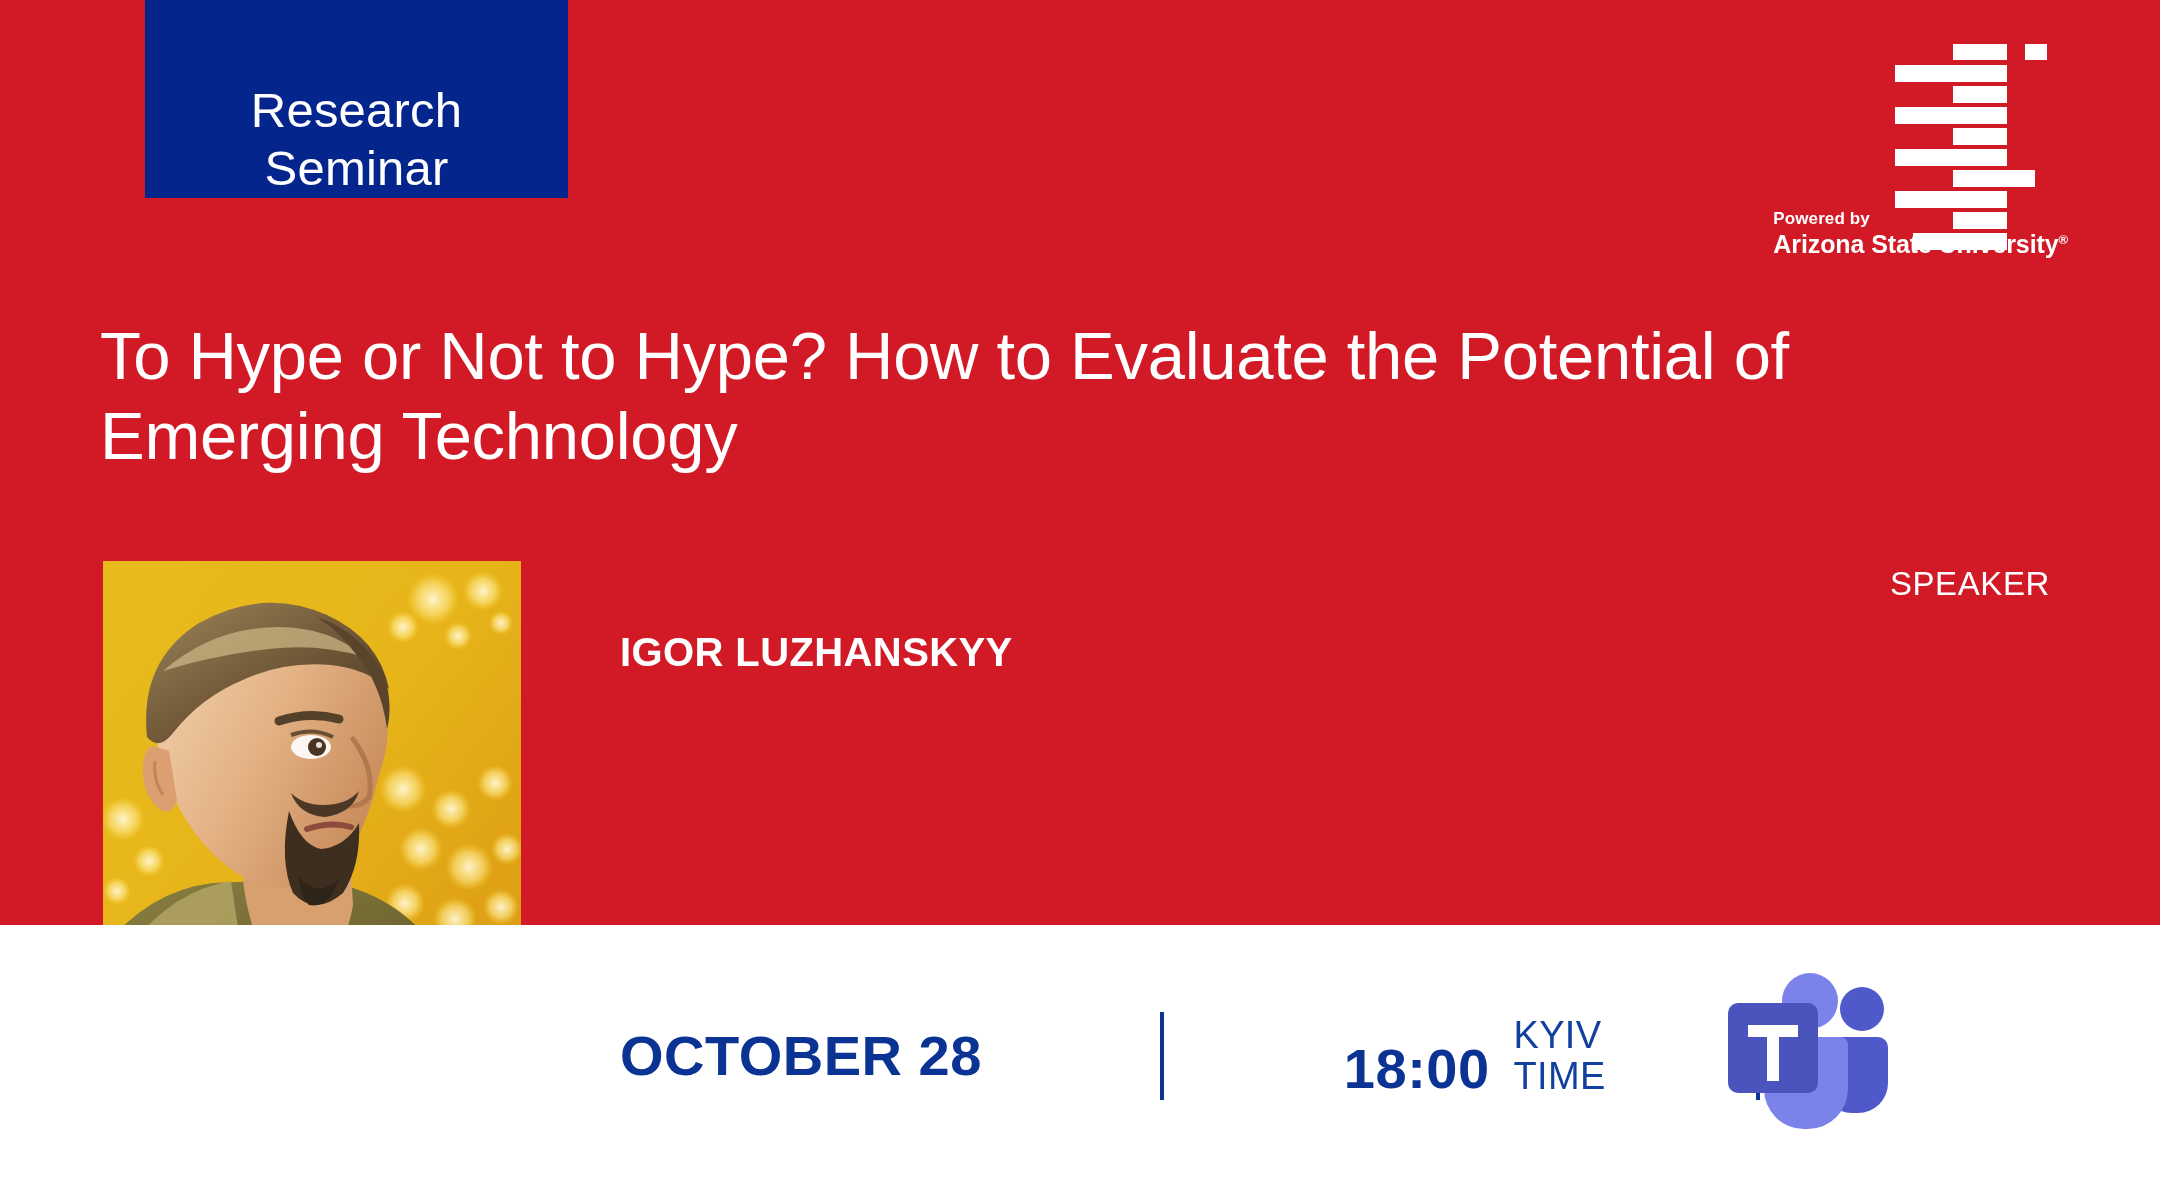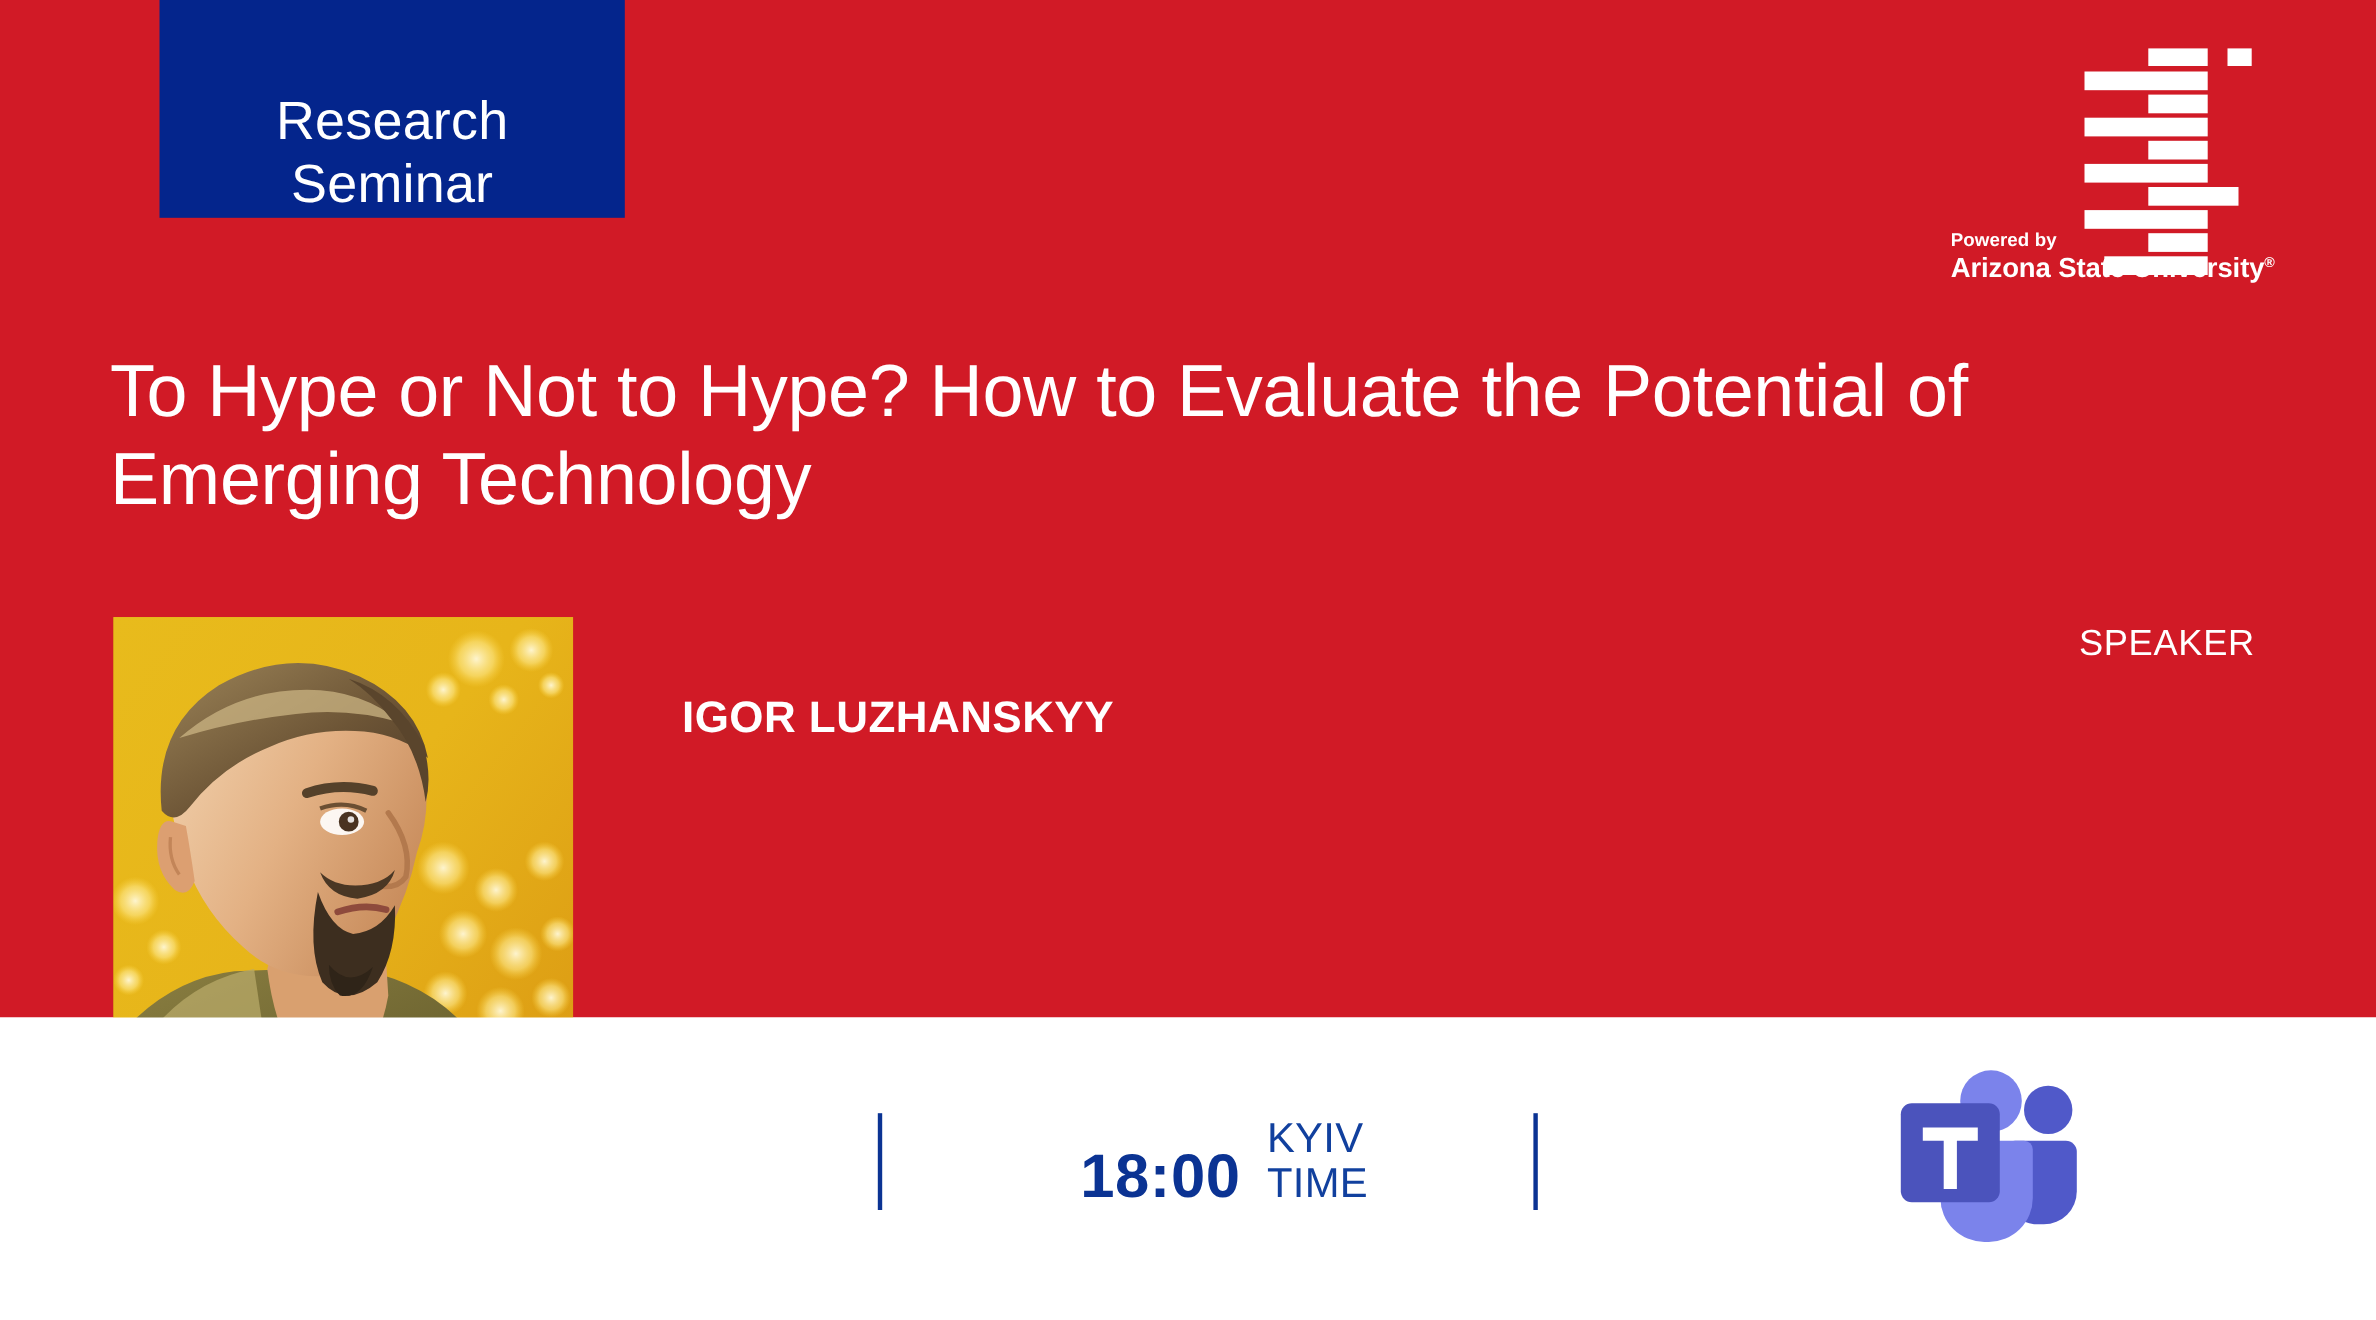--- a/index.html
+++ b/index.html
@@ -329,20 +329,21 @@
   </div>
 
   <div class="speaker-block">
     <div class="speaker-label">SPEAKER</div>
     <div class="speaker-name">IGOR LUZHANSKYY</div>
   </div>
 
   <div class="bottom-bar"></div>
 
   <div class="bottom-row">
+    <div class="date-text">OCTOBER 28</div>
     <div class="vdiv d1"></div>
     <div class="time-group">
       <div class="time-text">18:00</div>
       <div class="time-zone">KYIV
 TIME</div>
     </div>
     <div class="vdiv d2"></div>
   </div>
 
   <div class="teams-logo">

